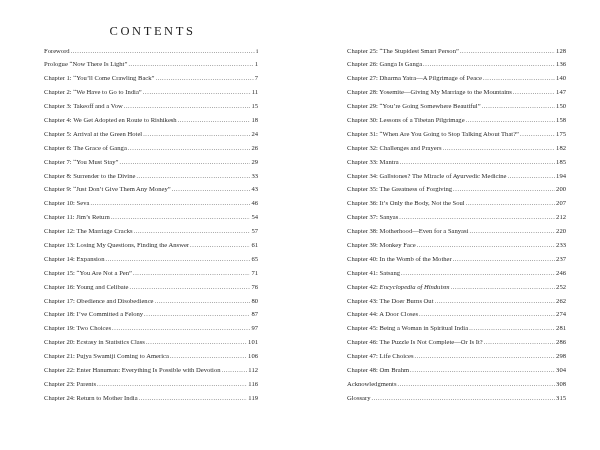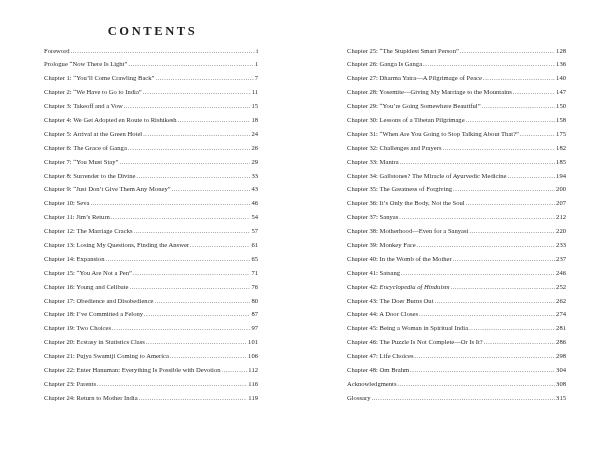--- a/index.html
+++ b/index.html
@@ -3,21 +3,21 @@
   <meta charset="utf-8">
   <style>
     html, body { margin: 0; padding: 0; }
     body {
       width: 600px; height: 450px; background: #ffffff; overflow: hidden;
       font-family: "Liberation Serif", "DejaVu Serif", serif; color: #2b2b2b;
       position: relative;
     }
     .heading {
       position: absolute; top: 24px; left: 0; width: 305px; text-align: center;
-      font-size: 12.5px; letter-spacing: 2.6px; color: #1f1f1f; font-weight: bold;
+      font-size: 12.5px; letter-spacing: 2.6px; color: #1f1f1f; font-weight: normal;
     }
     .col { position: absolute; top: 43.5px; }
     .col.left { left: 44px; width: 214px; }
     .col.right { left: 347px; width: 219px; }
     .row {
       display: flex; align-items: baseline; height: 13.9px; line-height: 13.9px;
       font-size: 6.6px; white-space: nowrap;
     }
     .row .title { flex: 0 0 auto; }
     .row .title i { font-style: italic; }

